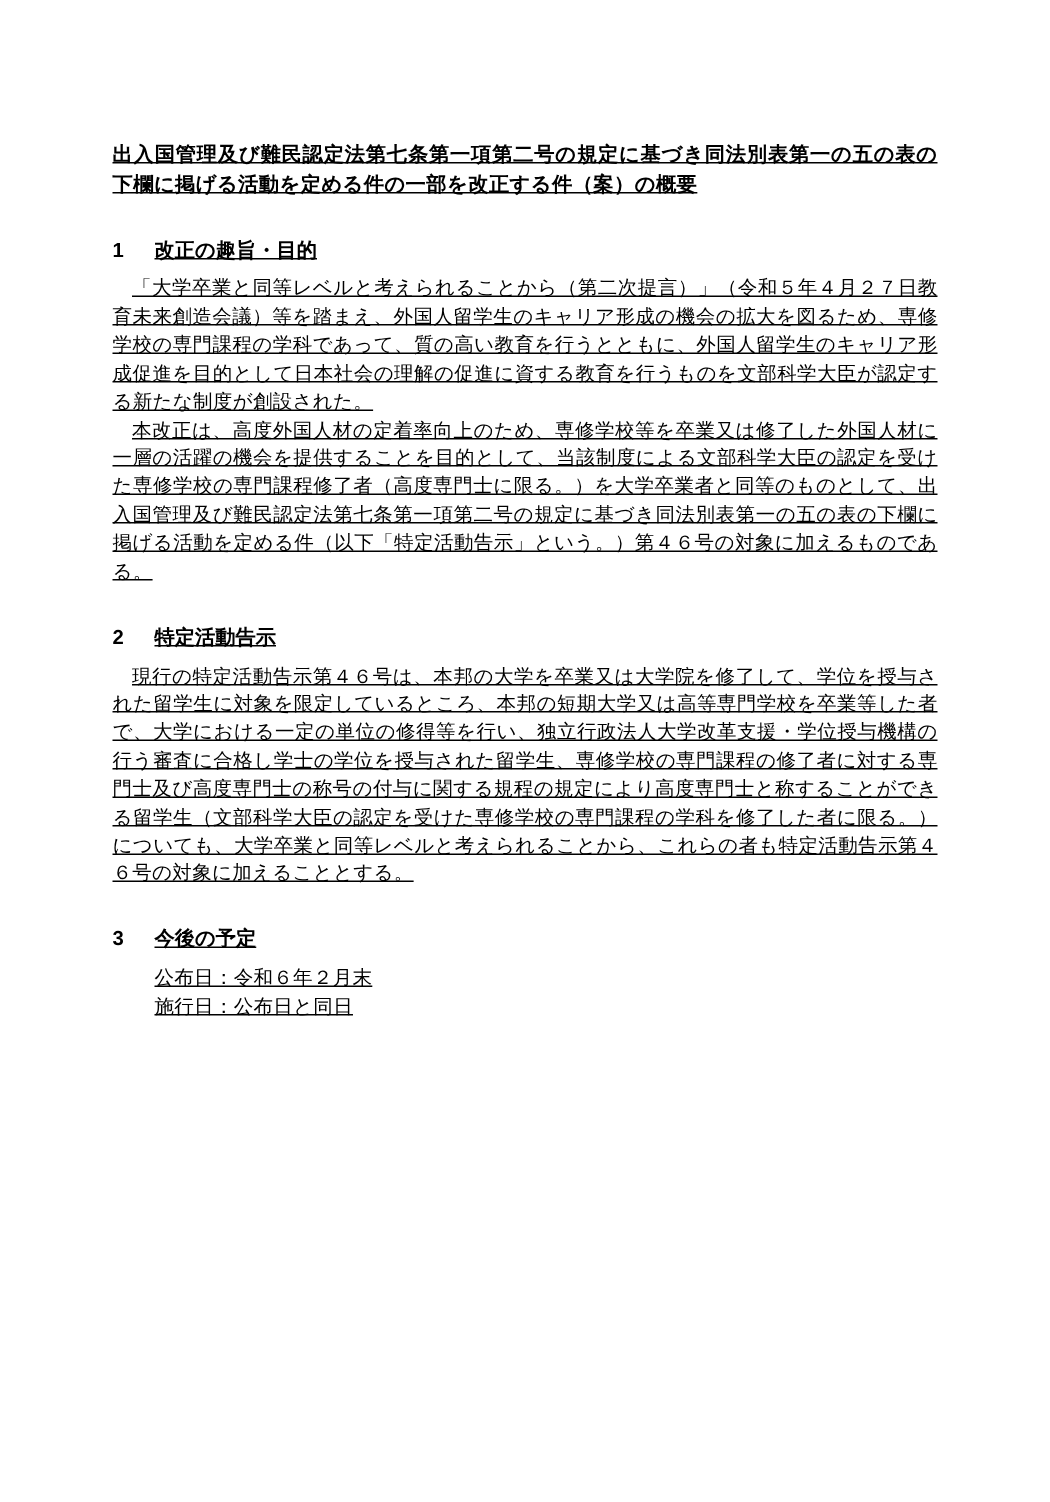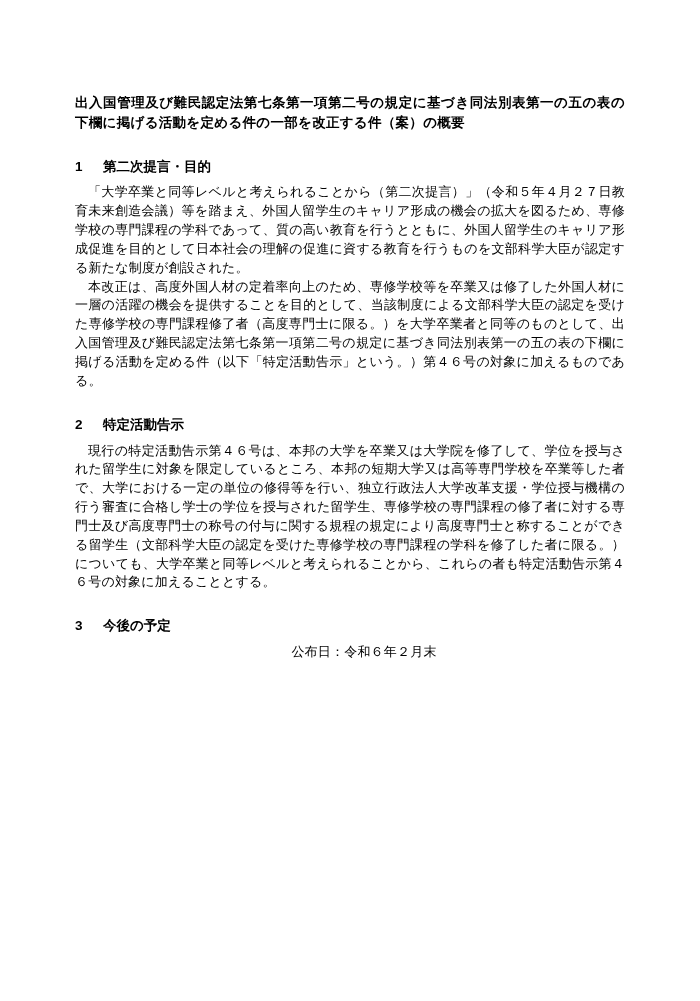--- a/index.html
+++ b/index.html
@@ -9,20 +9,21 @@
   }
   .page {
     position: relative;
     width: 700px;
     height: 779px;
     background: #ffffff;
     box-sizing: border-box;
     padding: 93px 75px 13px 75px;
     color: #000000;
     overflow: hidden;
+    text-decoration: underline;
   }
   .doc-title {
     font-family: "Liberation Sans", sans-serif;
     font-weight: bold;
     font-size: 13.5px;
     line-height: 1.5;
     margin: 0 0 24px 0;
     text-align: justify;
     letter-spacing: 0.3px;
   }
@@ -49,56 +50,56 @@
     text-indent: 1em;
     letter-spacing: 0.2px;
   }
   .plain-line {
     font-family: "Liberation Serif", serif;
     font-size: 13px;
     line-height: 1.45;
     margin: 0;
     padding-left: 28px;
     letter-spacing: 0.2px;
-    text-align: center;
   }
   .bottom-bar {
     position: absolute;
     left: 230px;
     top: 988px;
     width: 96px;
     height: 7px;
     background: #161616;
     border-radius: 3px;
   }
 </style>
 </head>
 <body>
 
 <div class="page">
 
   <h1 class="doc-title">出入国管理及び難民認定法第七条第一項第二号の規定に基づき同法別表第一の五の表の下欄に掲げる活動を定める件の一部を改正する件（案）の概要</h1>
 
   <div class="section">
     <h2 class="sec-heading">
-      <span class="sec-num">1</span><span>第二次提言・目的</span>
+      <span class="sec-num">1</span><span>改正の趣旨・目的</span>
     </h2>
     <p class="body-para">「大学卒業と同等レベルと考えられることから（第二次提言）」（令和５年４月２７日教育未来創造会議）等を踏まえ、外国人留学生のキャリア形成の機会の拡大を図るため、専修学校の専門課程の学科であって、質の高い教育を行うとともに、外国人留学生のキャリア形成促進を目的として日本社会の理解の促進に資する教育を行うものを文部科学大臣が認定する新たな制度が創設された。</p>
     <p class="body-para">本改正は、高度外国人材の定着率向上のため、専修学校等を卒業又は修了した外国人材に一層の活躍の機会を提供することを目的として、当該制度による文部科学大臣の認定を受けた専修学校の専門課程修了者（高度専門士に限る。）を大学卒業者と同等のものとして、出入国管理及び難民認定法第七条第一項第二号の規定に基づき同法別表第一の五の表の下欄に掲げる活動を定める件（以下「特定活動告示」という。）第４６号の対象に加えるものである。</p>
   </div>
 
   <div class="section">
     <h2 class="sec-heading">
       <span class="sec-num">2</span><span>特定活動告示</span>
     </h2>
     <p class="body-para">現行の特定活動告示第４６号は、本邦の大学を卒業又は大学院を修了して、学位を授与された留学生に対象を限定しているところ、本邦の短期大学又は高等専門学校を卒業等した者で、大学における一定の単位の修得等を行い、独立行政法人大学改革支援・学位授与機構の行う審査に合格し学士の学位を授与された留学生、専修学校の専門課程の修了者に対する専門士及び高度専門士の称号の付与に関する規程の規定により高度専門士と称することができる留学生（文部科学大臣の認定を受けた専修学校の専門課程の学科を修了した者に限る。）についても、大学卒業と同等レベルと考えられることから、これらの者も特定活動告示第４６号の対象に加えることとする。</p>
   </div>
 
   <div class="section">
     <h2 class="sec-heading">
       <span class="sec-num">3</span><span>今後の予定</span>
     </h2>
     <p class="plain-line">公布日：令和６年２月末</p>
+    <p class="plain-line">施行日：公布日と同日</p>
   </div>
 
   <div class="bottom-bar"></div>
 
 </div>
 
 </body></html>

